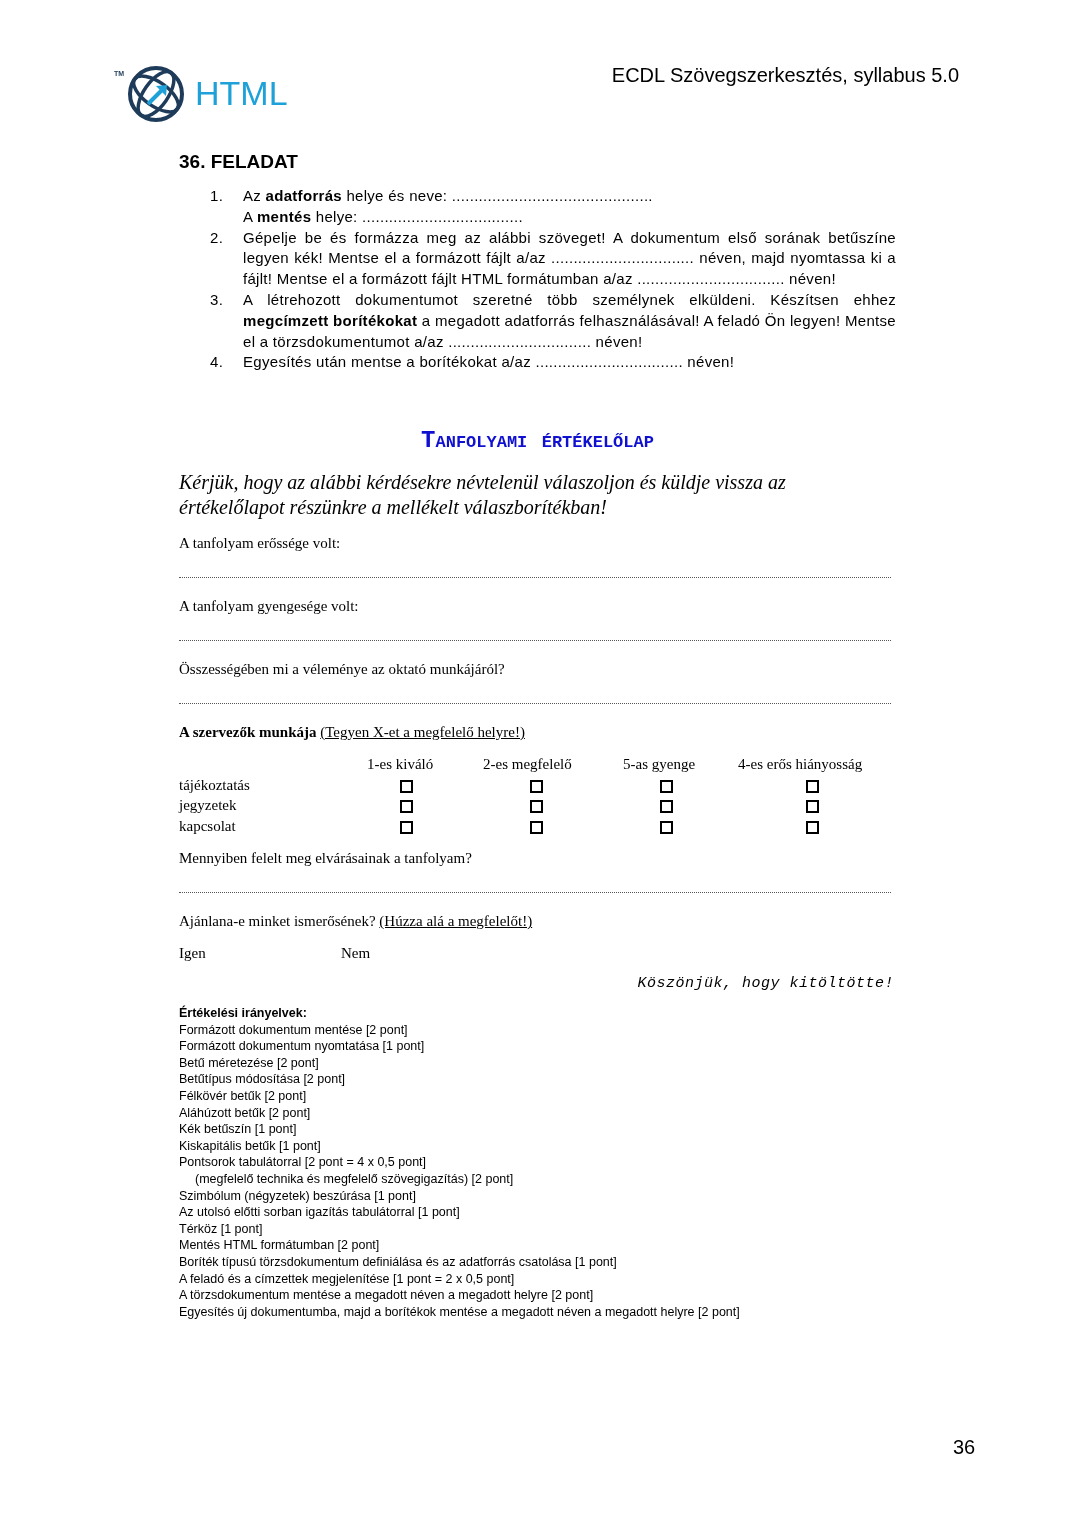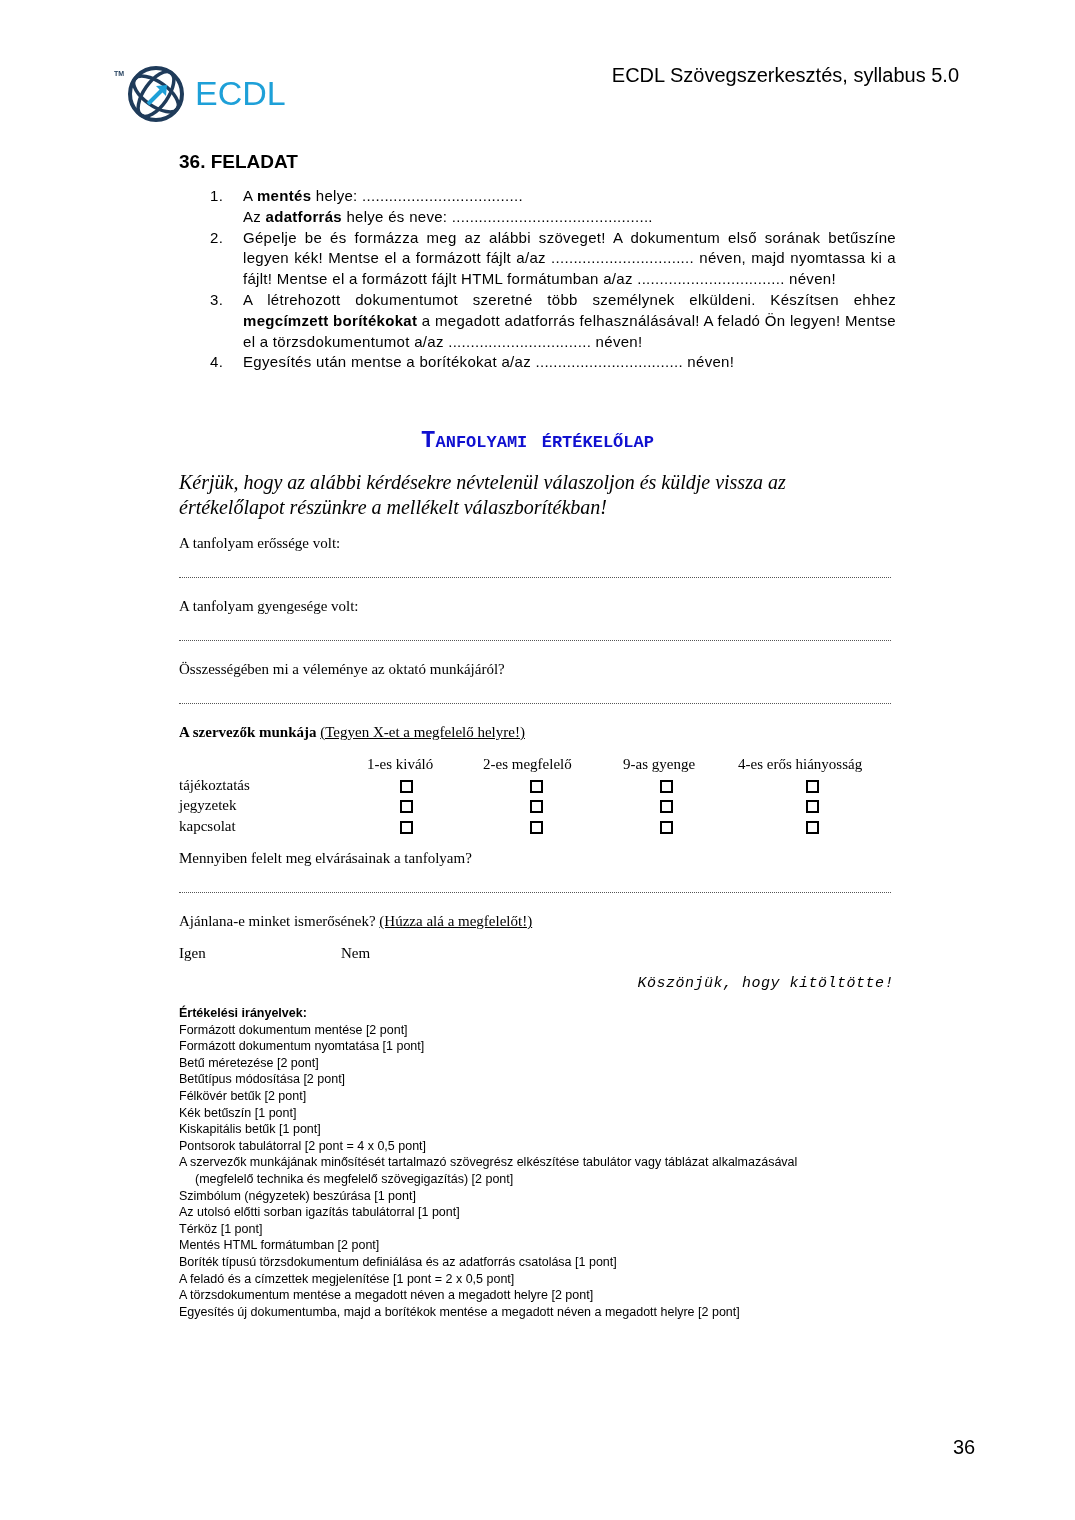--- a/index.html
+++ b/index.html
@@ -46,32 +46,32 @@
 
 <div class="abs logo">
   <span class="logo-tm">TM</span>
   <svg class="logo-globe" viewBox="0 0 60 60">
     <circle cx="30" cy="30" r="26" fill="none" stroke="#1f3b5a" stroke-width="4"></circle>
     <ellipse cx="30" cy="30" rx="26" ry="12" fill="none" stroke="#1f3b5a" stroke-width="3.5" transform="rotate(35 30 30)"></ellipse>
     <ellipse cx="30" cy="30" rx="26" ry="12" fill="none" stroke="#1f3b5a" stroke-width="3.5" transform="rotate(-55 30 30)"></ellipse>
     <path d="M22 40 L36 26" stroke="#1ea0d8" stroke-width="4"></path>
     <path d="M30 22 L41 21 L40 32 Z" fill="#1ea0d8"></path>
   </svg>
-  <span class="logo-text">ECDL</span>
+  <span class="logo-text">HTML</span>
 </div>
 <div class="abs header-title">ECDL Szövegszerkesztés, syllabus 5.0</div>
 
 <div class="abs task-heading">36. FELADAT</div>
 
 <div class="abs task-list">
   <div class="task-item">
     <span class="task-num">1.</span>
     <div class="task-body">
+      <div><span>Az </span><b>adatforrás</b><span> helye és neve: .............................................</span></div>
       <div><span>A </span><b>mentés</b><span> helye: ....................................</span></div>
-      <div><span>Az </span><b>adatforrás</b><span> helye és neve: .............................................</span></div>
     </div>
   </div>
   <div class="task-item">
     <span class="task-num">2.</span>
     <div class="task-body">Gépelje be és formázza meg az alábbi szöveget! A dokumentum első sorának betűszíne legyen kék! Mentse el a formázott fájlt a/az ................................ néven, majd nyomtassa ki a fájlt! Mentse el a formázott fájlt HTML formátumban a/az ................................. néven!</div>
   </div>
   <div class="task-item">
     <span class="task-num">3.</span>
     <div class="task-body"><span>A létrehozott dokumentumot szeretné több személynek elküldeni. Készítsen ehhez </span><b>megcímzett borítékokat</b><span> a megadott adatforrás felhasználásával! A feladó Ön legyen! Mentse el a törzsdokumentumot a/az ................................ néven!</span></div>
   </div>
@@ -93,21 +93,21 @@
 <div class="abs serif" style="left:179px; top:661px;">Összességében mi a véleménye az oktató munkájáról?</div>
 <div class="abs dotline" style="top:701px;"></div>
 
 <div class="abs serif" style="left:179px; top:724px;">
   <b>A szervezők munkája</b>
   <span class="underline">(Tegyen X-et a megfelelő helyre!)</span>
 </div>
 
 <div class="abs rating-head" style="left:367px;">1-es kiváló</div>
 <div class="abs rating-head" style="left:483px;">2-es megfelelő</div>
-<div class="abs rating-head" style="left:623px;">9-as gyenge</div>
+<div class="abs rating-head" style="left:623px;">5-as gyenge</div>
 <div class="abs rating-head" style="left:738px;">4-es erős hiányosság</div>
 
 <div class="abs rating-row-label" style="top:777px;">tájékoztatás</div>
 <div class="abs box" style="left:400px; top:780px;"></div>
 <div class="abs box" style="left:530px; top:780px;"></div>
 <div class="abs box" style="left:660px; top:780px;"></div>
 <div class="abs box" style="left:806px; top:780px;"></div>
 
 <div class="abs rating-row-label" style="top:797px;">jegyzetek</div>
 <div class="abs box" style="left:400px; top:800px;"></div>
@@ -134,24 +134,24 @@
 
 <div class="abs thanks">Köszönjük, hogy kitöltötte!</div>
 
 <div class="abs criteria">
   <div class="head">Értékelési irányelvek:</div>
   <div>Formázott dokumentum mentése [2 pont]</div>
   <div>Formázott dokumentum nyomtatása [1 pont]</div>
   <div>Betű méretezése [2 pont]</div>
   <div>Betűtípus módosítása [2 pont]</div>
   <div>Félkövér betűk [2 pont]</div>
+  <div>Aláhúzott betűk [2 pont]</div>
   <div>Kék betűszín [1 pont]</div>
   <div>Kiskapitális betűk [1 pont]</div>
   <div>Pontsorok tabulátorral [2 pont = 4 x 0,5 pont]</div>
-  <div>A szervezők munkájának minősítését tartalmazó szövegrész elkészítése tabulátor vagy táblázat alkalmazásával</div>
   <div class="indent">(megfelelő technika és megfelelő szövegigazítás) [2 pont]</div>
   <div>Szimbólum (négyzetek) beszúrása [1 pont]</div>
   <div>Az utolsó előtti sorban igazítás tabulátorral [1 pont]</div>
   <div>Térköz [1 pont]</div>
   <div>Mentés HTML formátumban [2 pont]</div>
   <div>Boríték típusú törzsdokumentum definiálása és az adatforrás csatolása [1 pont]</div>
   <div>A feladó és a címzettek megjelenítése [1 pont = 2 x 0,5 pont]</div>
   <div>A törzsdokumentum mentése a megadott néven a megadott helyre [2 pont]</div>
   <div>Egyesítés új dokumentumba, majd a borítékok mentése a megadott néven a megadott helyre [2 pont]</div>
 </div>

